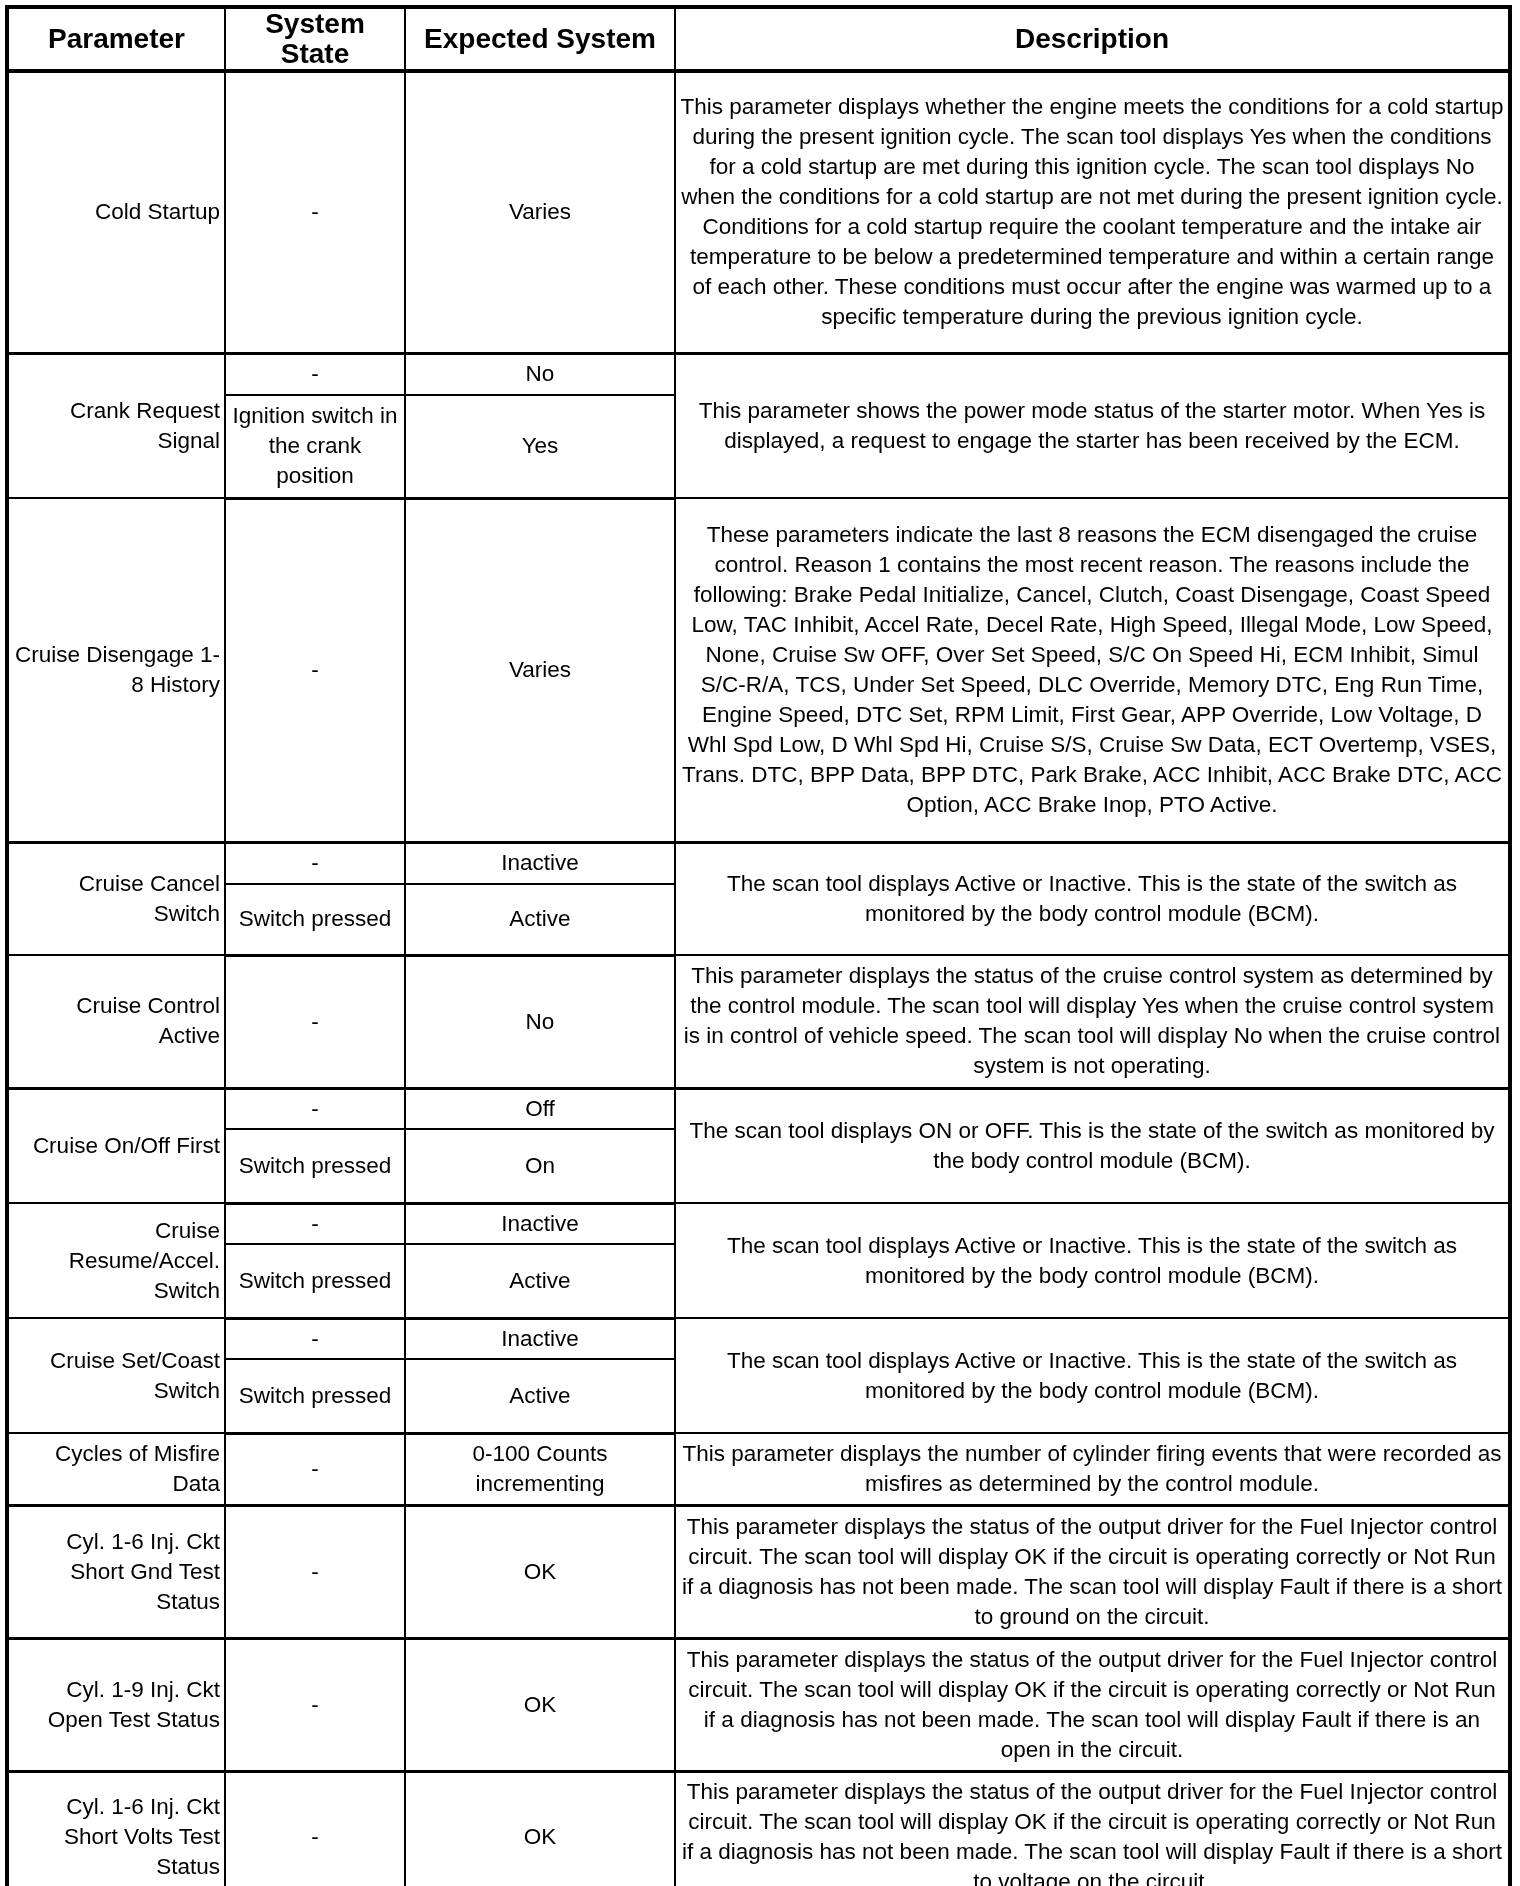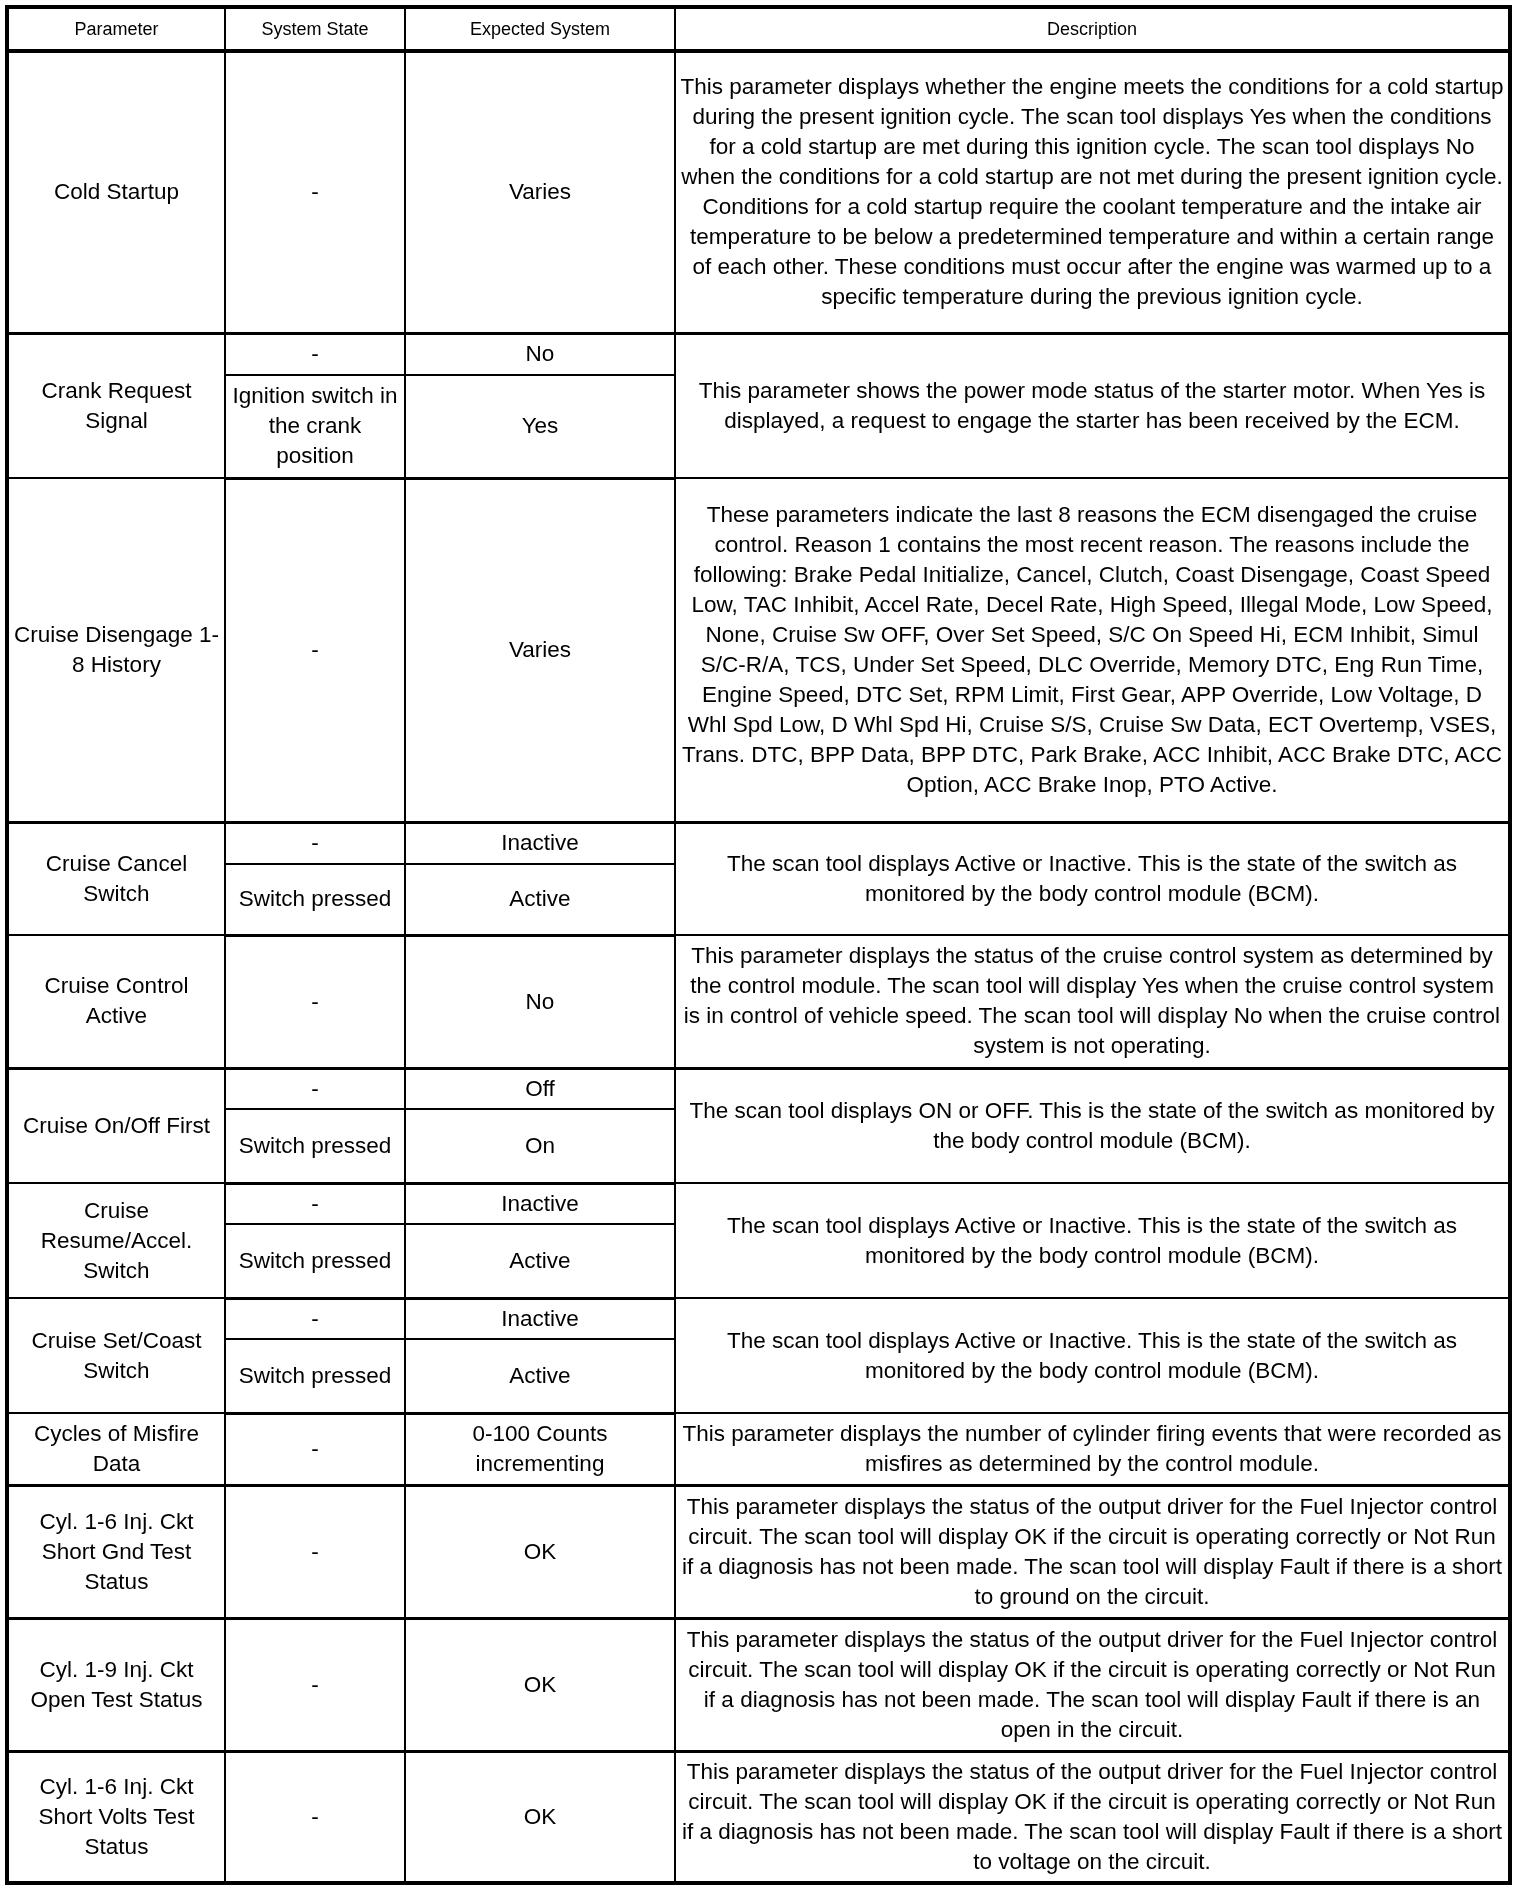--- a/index.html
+++ b/index.html
@@ -12,24 +12,24 @@
     font-size: 22.5px; line-height: 30px;
   }
   table.params col.c1 { width: 218px; }
   table.params col.c2 { width: 180px; }
   table.params col.c3 { width: 270px; }
   table.params col.c4 { width: 835px; }
   table.params th, table.params td {
     border: 2px solid #000; padding: 0 4px; vertical-align: middle;
   }
   table.params thead th {
-    height: 40px; font-weight: normal; text-align: center; font-size: 18px;
+    height: 40px; font-weight: bold; text-align: center; font-size: 28px;
     border-bottom: 4px solid #000;
   }
-  td.param { text-align: center; }
+  td.param { text-align: right; }
   td.state, td.expected { text-align: center; }
   td.desc { text-align: center; padding: 2px 4px; }
   tr.group-end td { border-bottom: 3px solid #000; }
 </style>
 </head>
 <body>
 
 <table class="params">
   <colgroup>
       <col class="c1">

